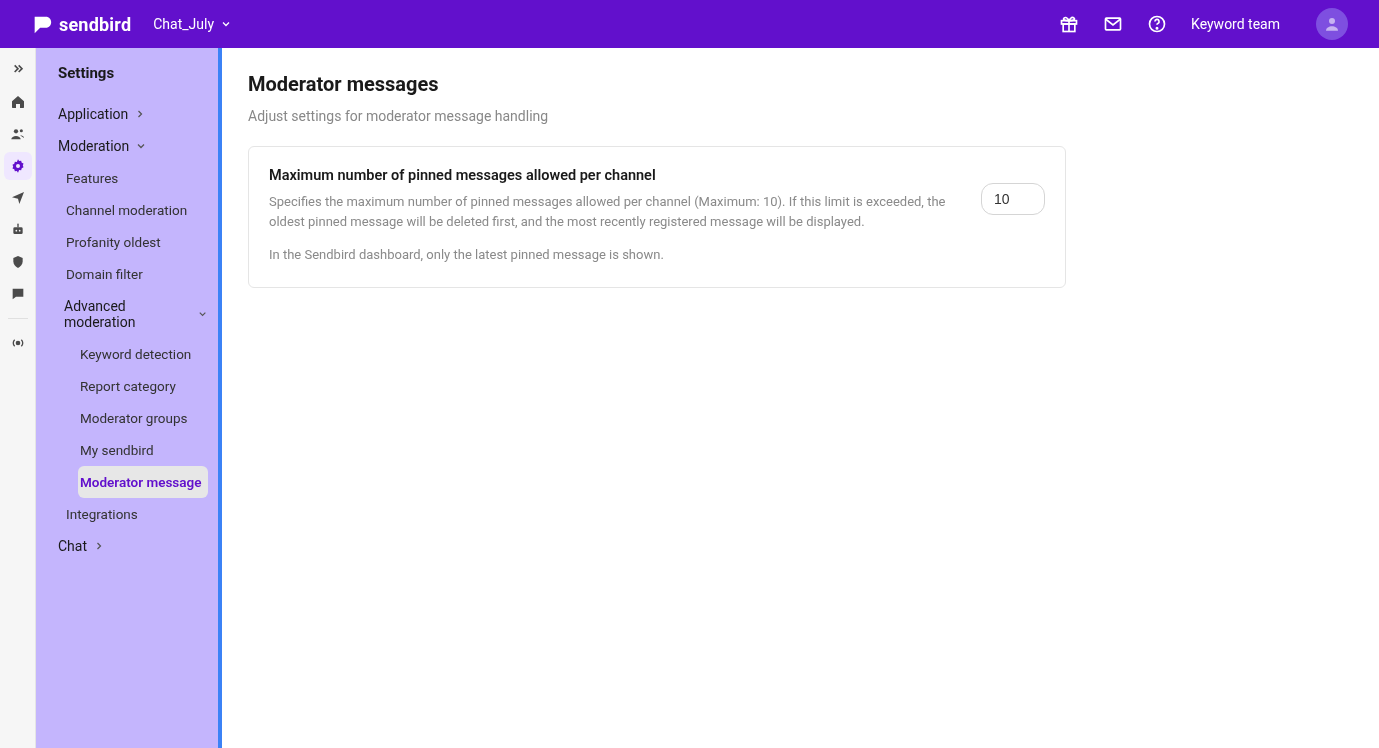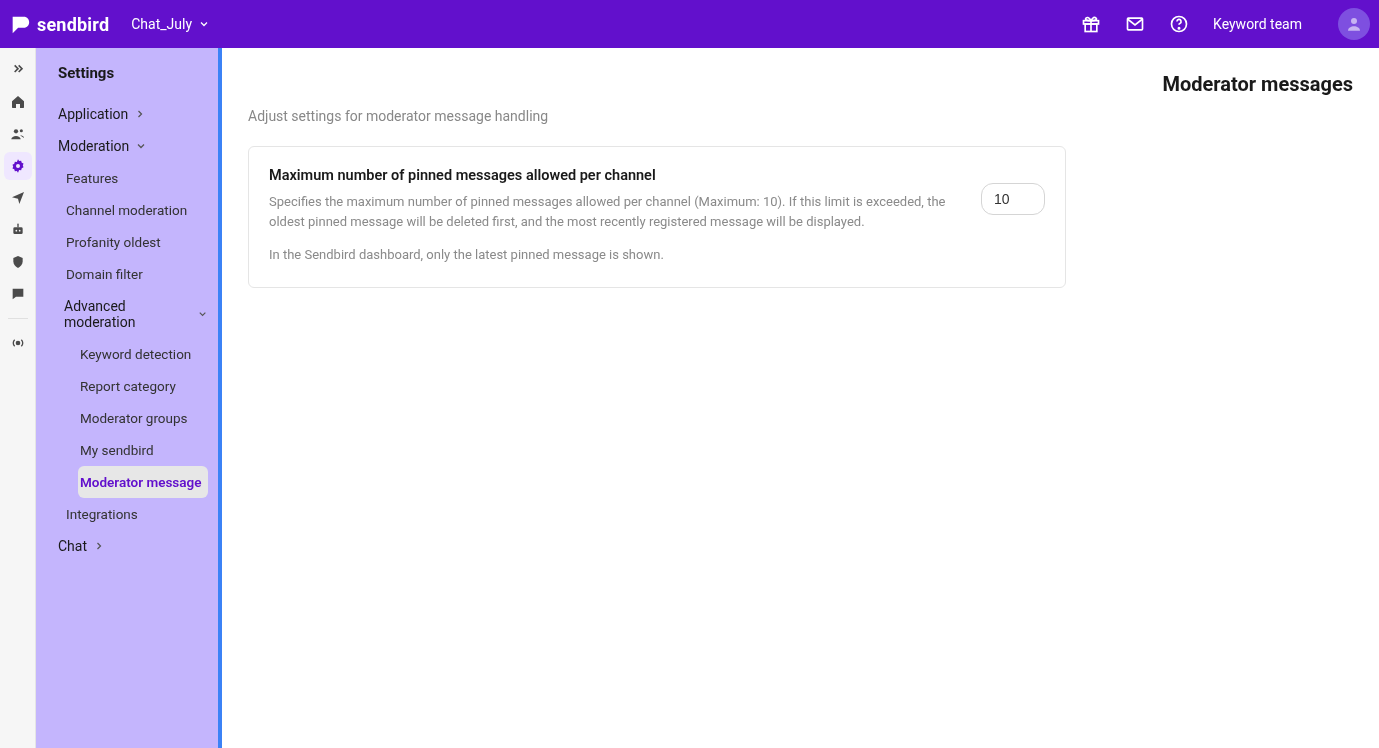--- a/index.html
+++ b/index.html
@@ -12,21 +12,21 @@
     height: 748px;
     overflow: hidden;
   }
 
   
   .header {
     height: 48px;
     background: #6210cc;
     display: flex;
     align-items: center;
-    padding: 0 9px;
+    padding: 0 31px;
     color: #fff;
   }
   .brand {
     display: flex;
     align-items: center;
     gap: 6px;
     font-weight: 700;
     font-size: 18px;
     letter-spacing: 0.2px;
   }
@@ -145,21 +145,20 @@
   
   .main {
     flex: 1;
     padding: 24px 26px;
     overflow: auto;
   }
   .page-title {
     font-size: 20px;
     font-weight: 750;
     margin-bottom: 12px;
-    text-align: right;
   }
   .page-subtitle {
     font-size: 14px;
     color: #888;
     margin-bottom: 22px;
   }
   .card {
     border: 1px solid #e5e5e5;
     border-radius: 6px;
     padding: 20px 20px 22px;

